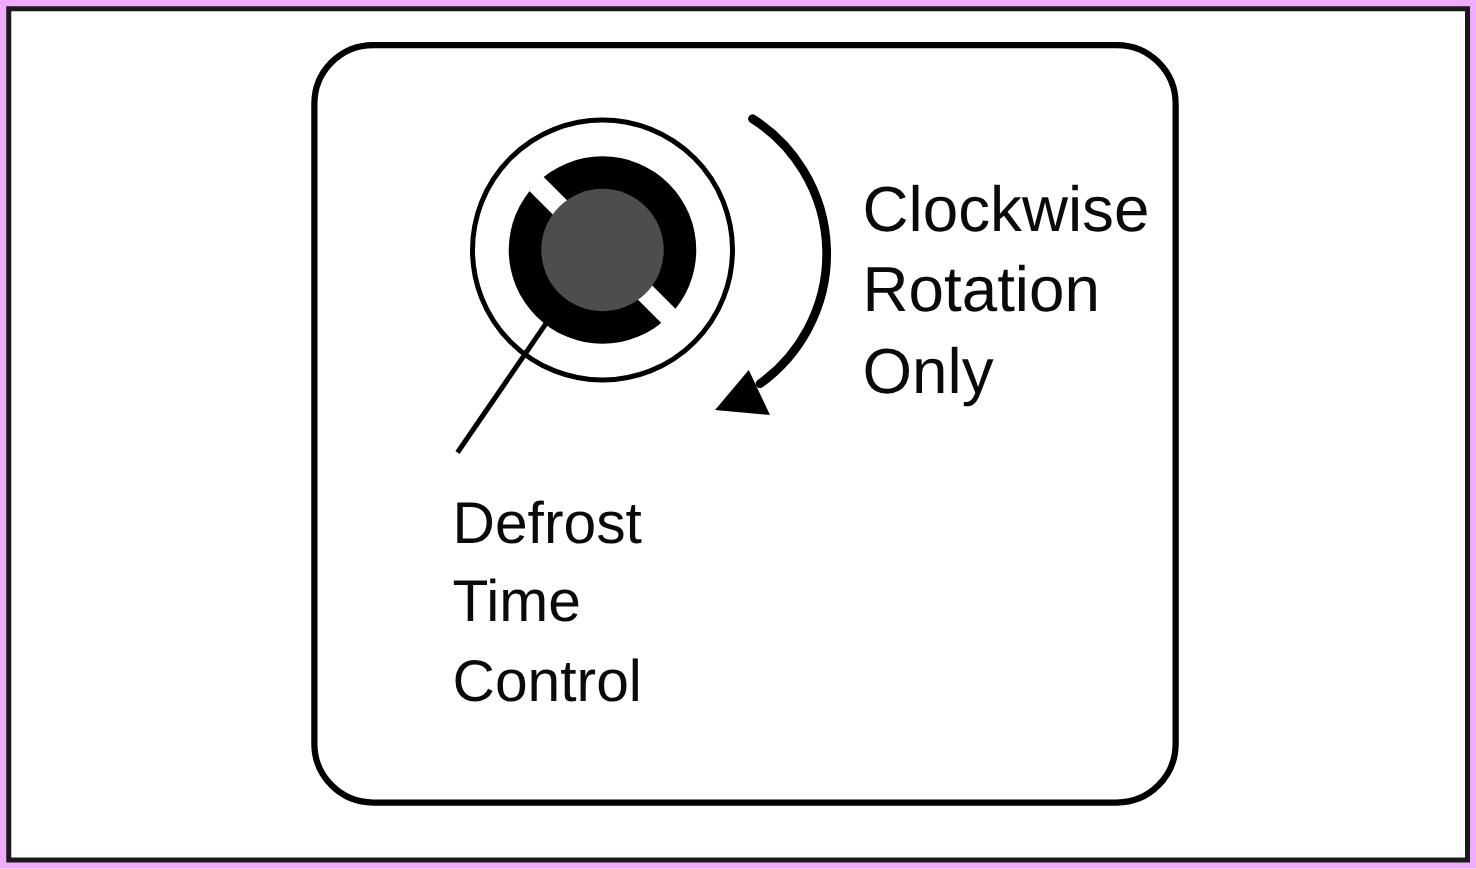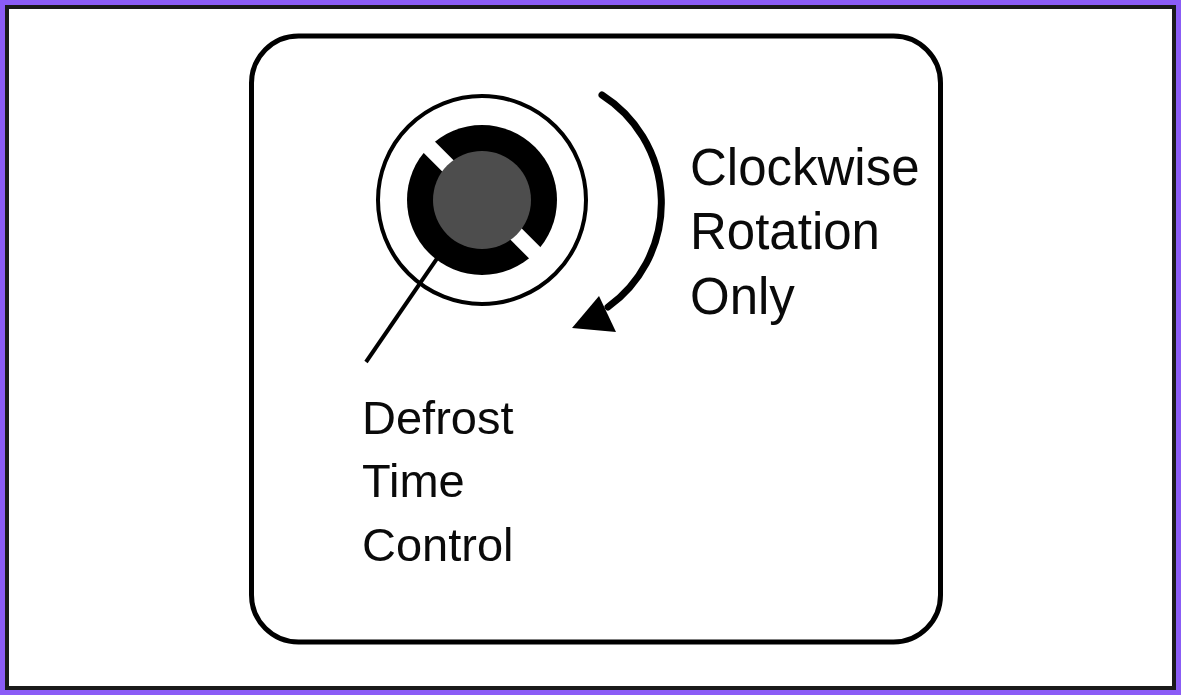--- a/index.html
+++ b/index.html
@@ -4,21 +4,21 @@
 <style>
   html, body {
     margin: 0;
     padding: 0;
     background: #ffffff;
   }
   .figure-wrap {
     position: relative;
     width: 1181px;
     height: 695px;
-    background: #8b5cf6;
+    background: #f0abfc;
     overflow: hidden;
   }
   svg { display: block; }
   text {
     font-family: "Liberation Sans", "DejaVu Sans", sans-serif;
     fill: #0a0a0a;
   }
   .note-text text { font-size: 51px; }
   .label-text text { font-size: 47px; }
 </style>

